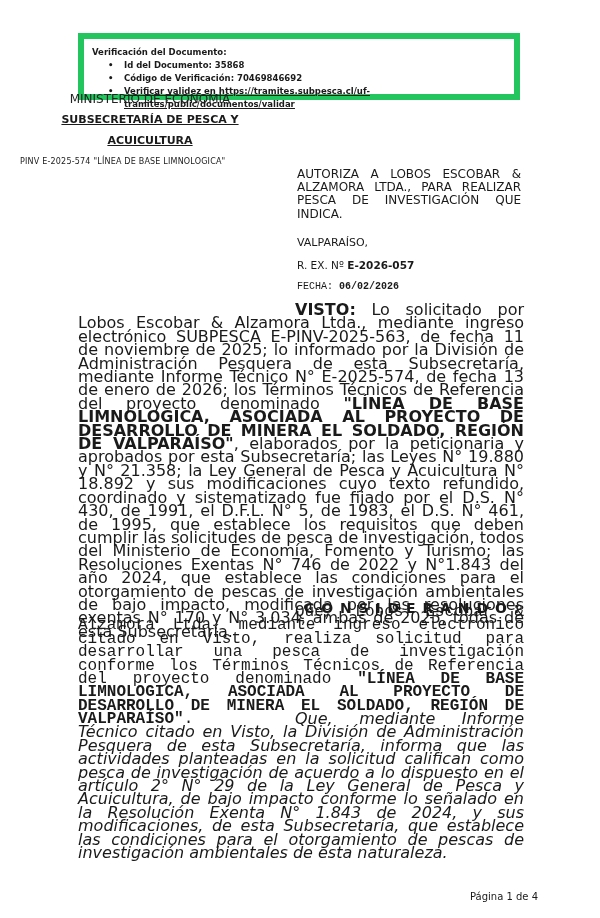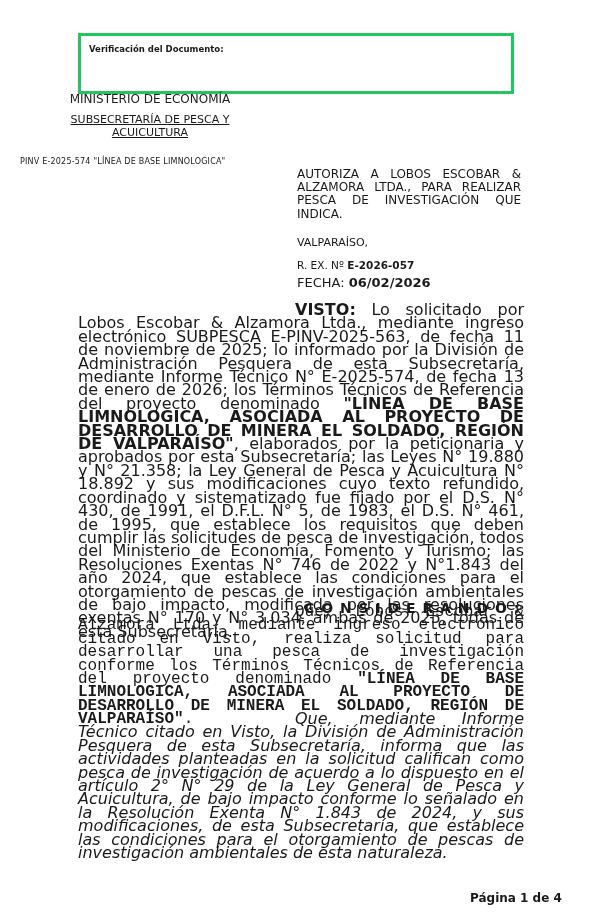--- a/index.html
+++ b/index.html
@@ -7,73 +7,78 @@
     width:600px;height:918px;background:#ffffff;color:#1a1a1a;
     font-family:"DejaVu Sans","Liberation Sans",sans-serif;
     position:relative;overflow:hidden;
   }
   .abs{position:absolute;}
   .b{font-weight:bold;}
 
   
   .verify-box{
     left:78px;top:33px;width:430px;height:55px;
-    border:3px solid #22c55e;overflow:visible;
+    border:6px solid #22c55e;overflow:visible;
   }
   .vb-title{font-size:8.5px;font-weight:bold;margin:8px 0 2px 8px;line-height:10px;}
   .vb-list{margin:2px 0 0 22px;padding:0;}
   .vb-list li{
     list-style:none;position:relative;padding-left:18px;
     font-size:8.5px;font-weight:bold;line-height:13px;
   }
   .vb-list li::before{content:"\2022";position:absolute;left:2px;}
   .vb-url-line{text-decoration:underline;}
   .vb-url{text-decoration:underline;color:#1a1a1a;}
 
   
   .letterhead{left:30px;top:92px;width:240px;text-align:center;}
   .ministry{font-size:12px;line-height:15px;color:#222;}
-  .department{font-size:11px;line-height:13px;font-weight:normal;text-decoration:underline;margin-top:6px;}
+  .department{font-size:11px;line-height:13px;font-weight:bold;text-decoration:underline;margin-top:6px;}
   .file-ref{left:20px;top:157px;font-size:8px;letter-spacing:0.2px;white-space:nowrap;}
 
   
   .subject{left:297px;top:168px;width:224px;font-size:12px;line-height:13.2px;text-align:justify;}
   .city{left:297px;top:236px;font-size:11px;}
   .rex-line{left:297px;top:259px;font-size:10.5px;}
-  .fecha-line{left:297px;top:275px;font-size:13px;}
+  .fecha-line{left:297px;top:281px;font-size:10px;font-family:Liberation Mono, monospace;}
 
   
   .body-par{
     left:78px;width:446px;font-size:16px;line-height:13.4px;
     text-align:justify;text-indent:217px;margin:0;
   }
   .visto{top:303px;}
   .considerando-heading{
     left:78px;top:596px;width:446px;margin:4px;
     font-size:14px;font-weight:bold;letter-spacing:1px;text-indent:222px;
     white-space:nowrap;
   }
   .p1{top:606px;font-family:Liberation Mono, monospace;}
   .p2{top:712px;font-style:italic;}
 
-  .footer{left:470px;top:891px;font-size:12px;font-weight:bold;}
+  .footer{left:470px;top:891px;font-size:10px;font-weight:normal;}
 </style>
 </head>
 <body>
 
 <div>
 
   <div class="abs verify-box">
     <div class="vb-title">Verificación del Documento:</div>
+    <ul class="vb-list">
+      <li>Id del Documento: 35868</li>
+      <li>Código de Verificación: 70469846692</li>
+      <li class="vb-url-line"><span>Verificar validez en </span><span class="vb-url">https://tramites.subpesca.cl/uf-tramites/public/documentos/validar</span></li>
+    </ul>
   </div>
 
   <div class="abs letterhead">
     <div class="ministry">MINISTERIO DE ECONOMÍA</div>
     <div class="department">SUBSECRETARÍA DE PESCA Y</div>
-    <div class="department" style="margin-top:0;">ACUICULTURA</div>
+    <div class="department" style="margin-top:8px;">ACUICULTURA</div>
   </div>
 
   <div class="abs file-ref">PINV E-2025-574 "LÍNEA DE BASE LIMNOLOGICA"</div>
 
   <div class="abs subject">AUTORIZA A LOBOS ESCOBAR &amp; ALZAMORA LTDA., PARA REALIZAR PESCA DE INVESTIGACIÓN QUE INDICA.</div>
   <div class="abs city">VALPARAÍSO,</div>
   <div class="abs rex-line"><span>R. EX. Nº </span><span class="b">E-2026-057</span></div>
   <div class="abs fecha-line"><span>FECHA: </span><span class="b">06/02/2026</span></div>
 
   <p class="abs body-par visto"><span class="b">VISTO:</span><span> Lo solicitado por Lobos Escobar &amp; Alzamora Ltda., mediante ingreso electrónico SUBPESCA E-PINV-2025-563, de fecha 11 de noviembre de 2025; lo informado por la División de Administración Pesquera de esta Subsecretaría, mediante Informe Técnico N° E-2025-574, de fecha 13 de enero de 2026; los Términos Técnicos de Referencia del proyecto denominado </span><span class="b">"LÍNEA DE BASE LIMNOLOGICA, ASOCIADA AL PROYECTO DE DESARROLLO DE MINERA EL SOLDADO, REGIÓN DE VALPARAÍSO"</span><span>, elaborados por la peticionaria y aprobados por esta Subsecretaría; las Leyes N° 19.880 y N° 21.358; la Ley General de Pesca y Acuicultura N° 18.892 y sus modificaciones cuyo texto refundido, coordinado y sistematizado fue fijado por el D.S. N° 430, de 1991, el D.F.L. N° 5, de 1983, el D.S. N° 461, de 1995, que establece los requisitos que deben cumplir las solicitudes de pesca de investigación, todos del Ministerio de Economía, Fomento y Turismo; las Resoluciones Exentas N° 746 de 2022 y N°1.843 del año 2024, que establece las condiciones para el otorgamiento de pescas de investigación ambientales de bajo impacto, modificada por las resoluciones exentas N° 170 y N° 3.034, ambas de 2025, todas de esta Subsecretaría.</span></p>

